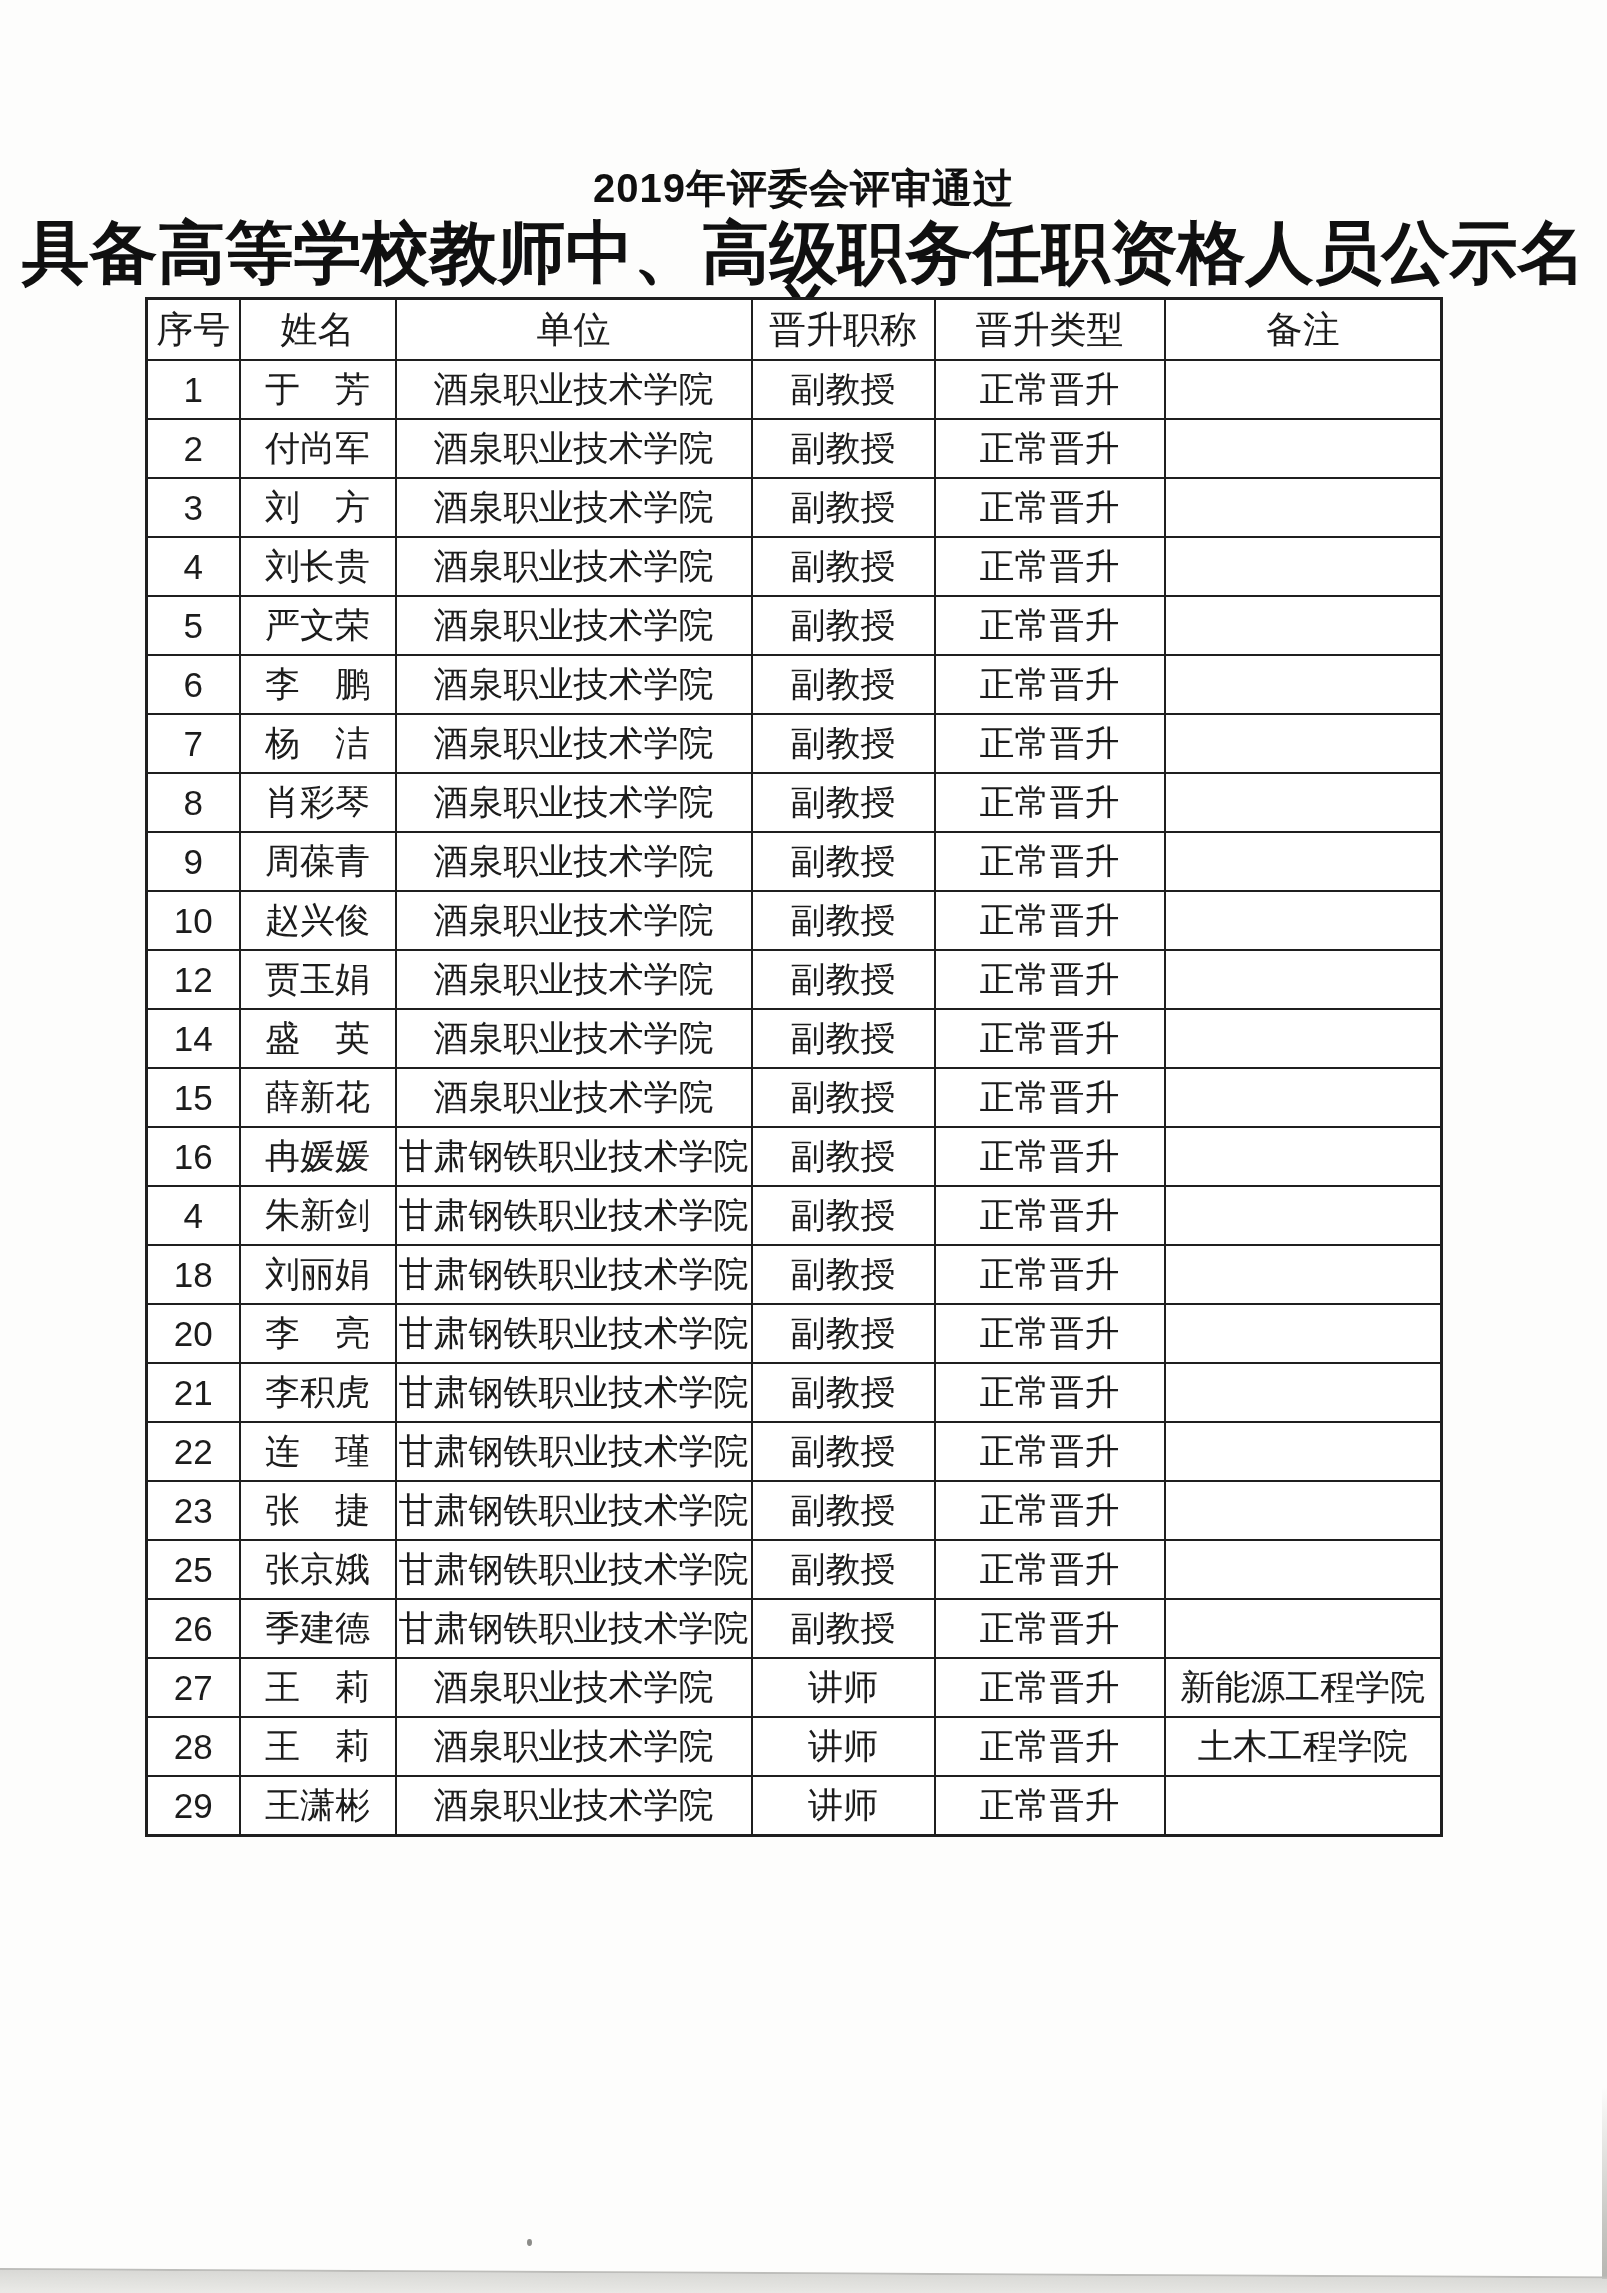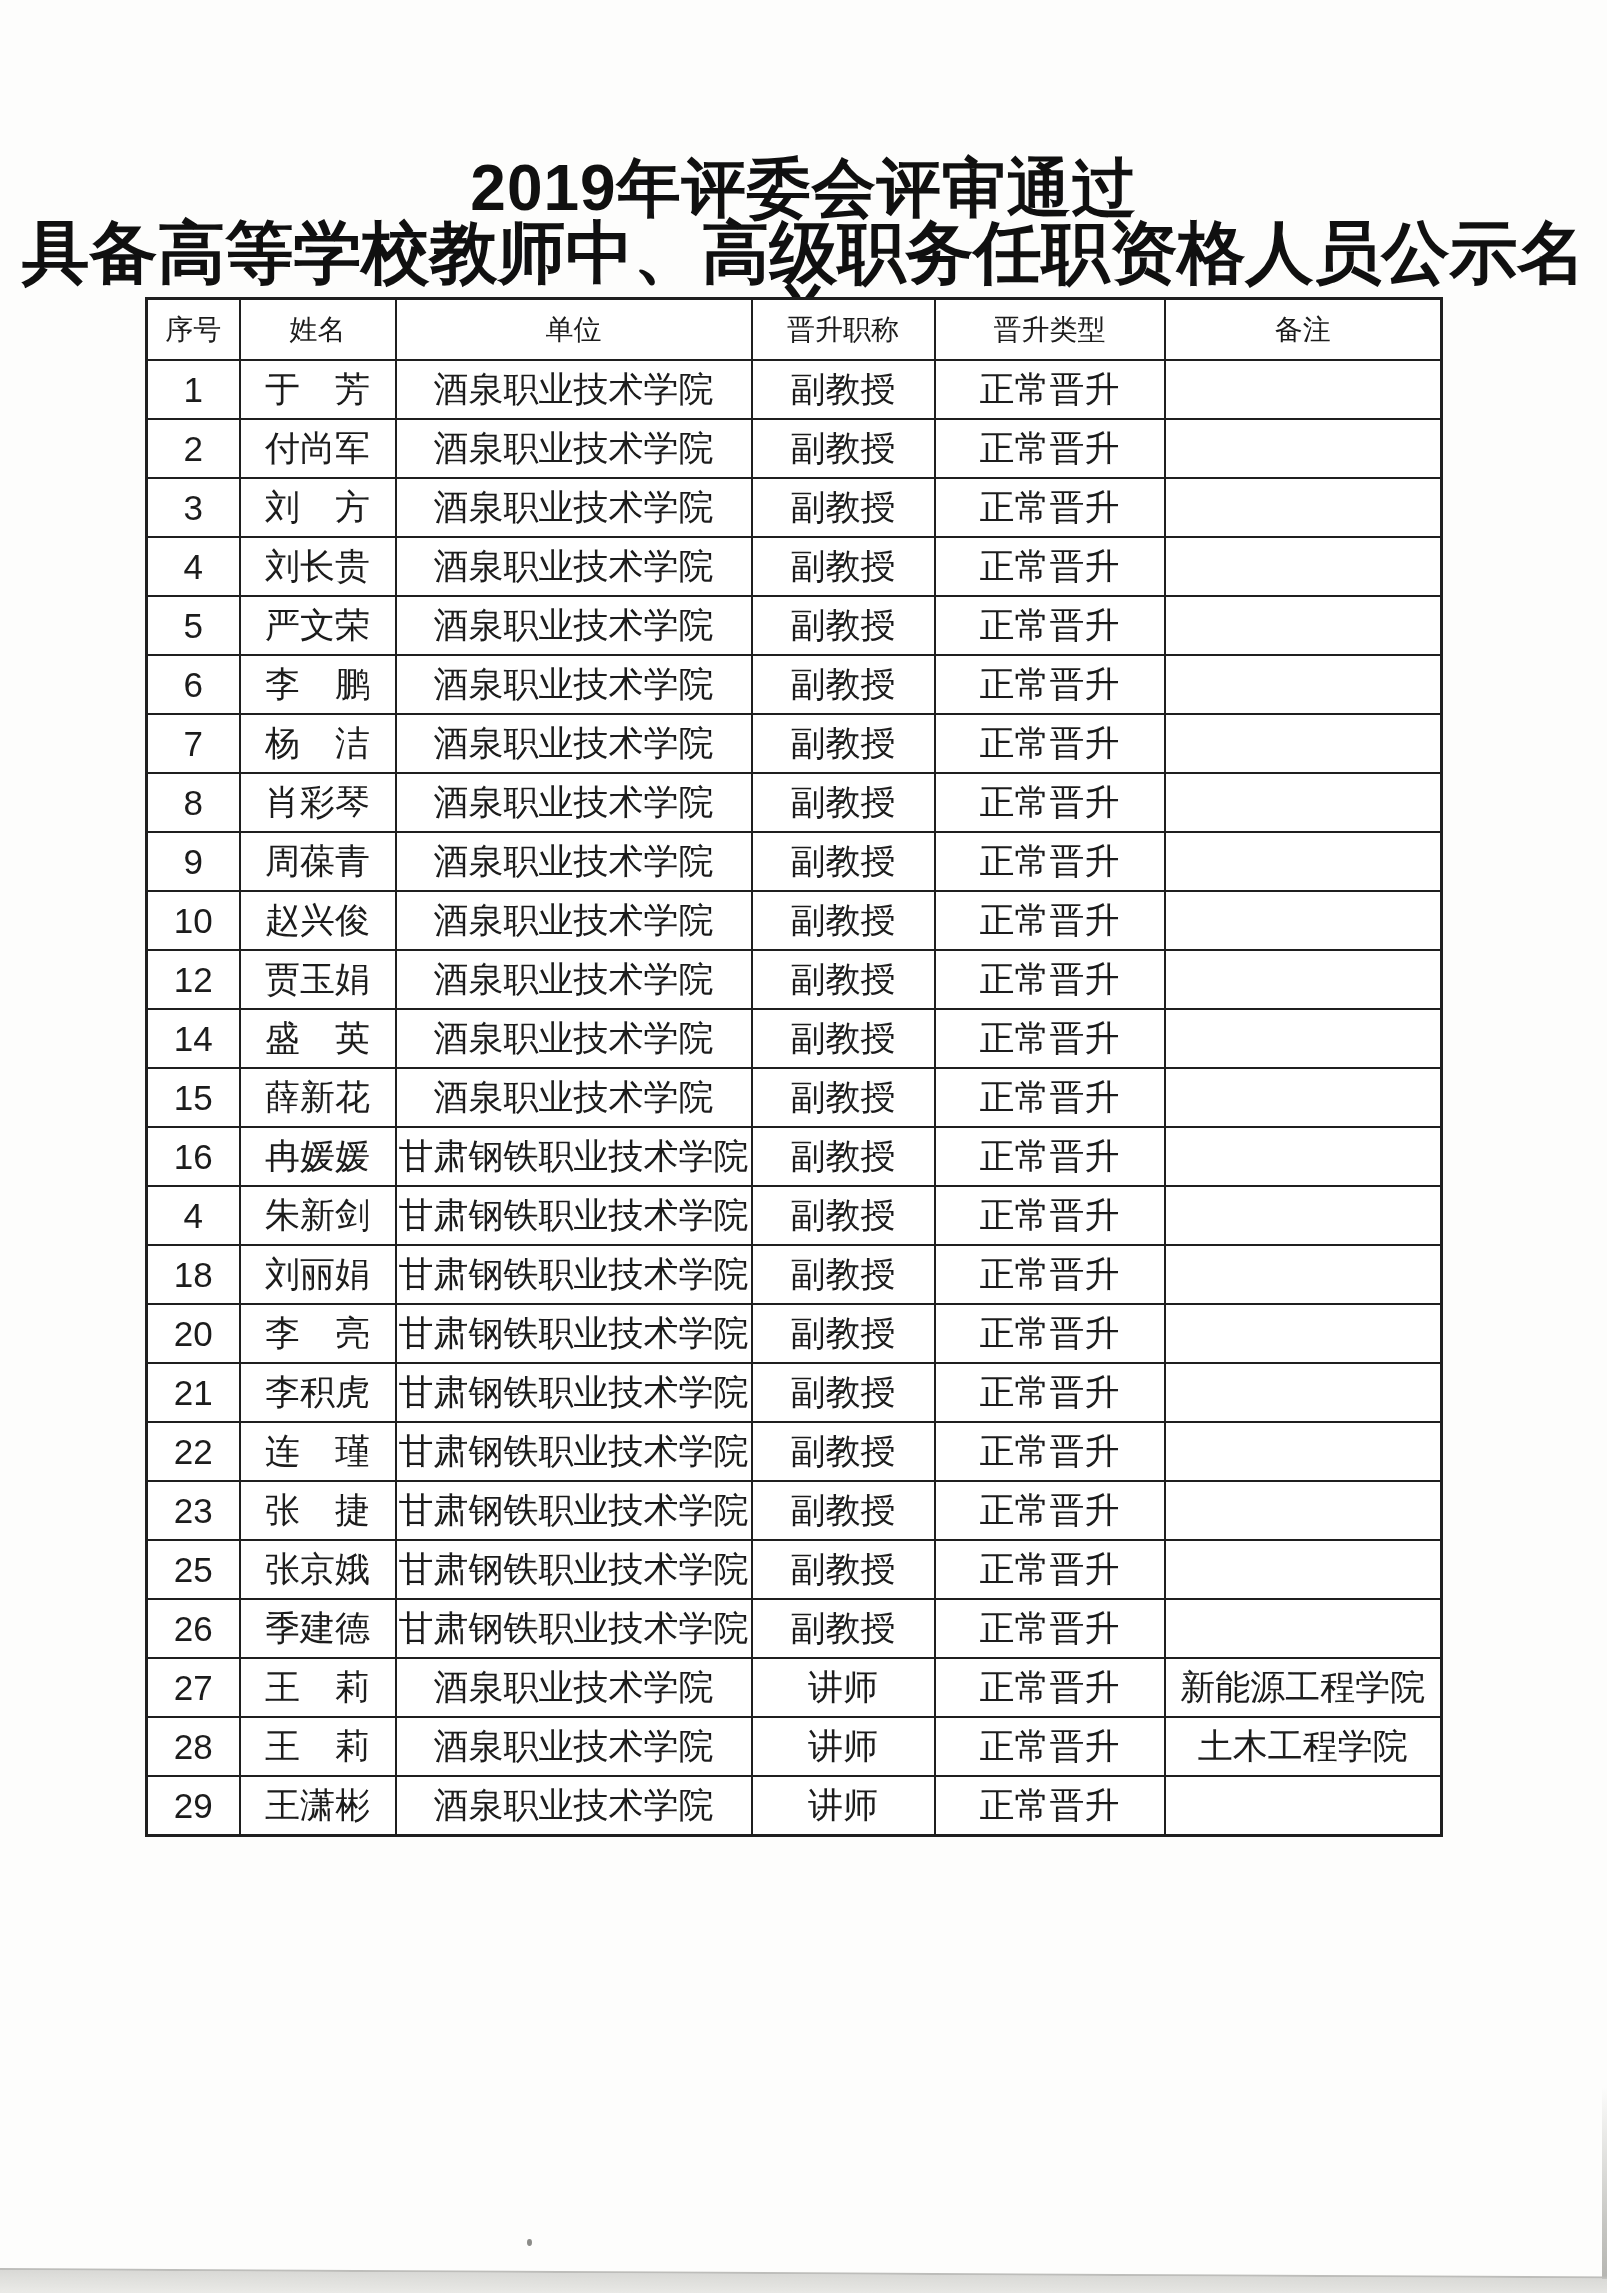--- a/index.html
+++ b/index.html
@@ -20,21 +20,21 @@
     position:relative;width:1607px;height:2294px;overflow:hidden;
     background:var(--paper);
   }
   
   .doc-title{
     position:absolute;top:156px;left:0;width:100%;
     text-align:center;
     font-family:"Liberation Sans","DejaVu Sans",sans-serif;
     font-weight:900;color:#101010;
   }
-  .doc-title .line1{font-size:64px;line-height:64px;letter-spacing:1px;}
+  .doc-title .line1{font-size:40px;line-height:64px;letter-spacing:1px;}
   .doc-title .line2{font-size:68px;line-height:64px;letter-spacing:0;}
   
   table.roster{
     position:absolute;left:145px;top:297px;width:1295px;
     border-collapse:collapse;table-layout:fixed;
     background:#fff;
   }
   table.roster,
   table.roster th,
   table.roster td{
@@ -42,21 +42,21 @@
   }
   table.roster{border-width:3.9px;}
   table.roster th,
   table.roster td{
     border-top-width:2.9px;border-bottom-width:2.9px;
     padding:0;text-align:center;vertical-align:middle;
     color:var(--ink);
     overflow:hidden;white-space:nowrap;
   }
   table.roster thead th{
-    height:59px;font-size:28px;font-weight:400;
+    height:59px;font-size:37px;font-weight:400;
     font-family:"Liberation Serif","DejaVu Serif",serif;
   }
   table.roster tbody td{
     height:57px;font-size:35px;font-weight:400;
   }
   td.c-no{
     font-family:"Liberation Sans","DejaVu Sans",sans-serif;
     font-size:36px;
   }
   td.c-unit{font-size:34px;}

